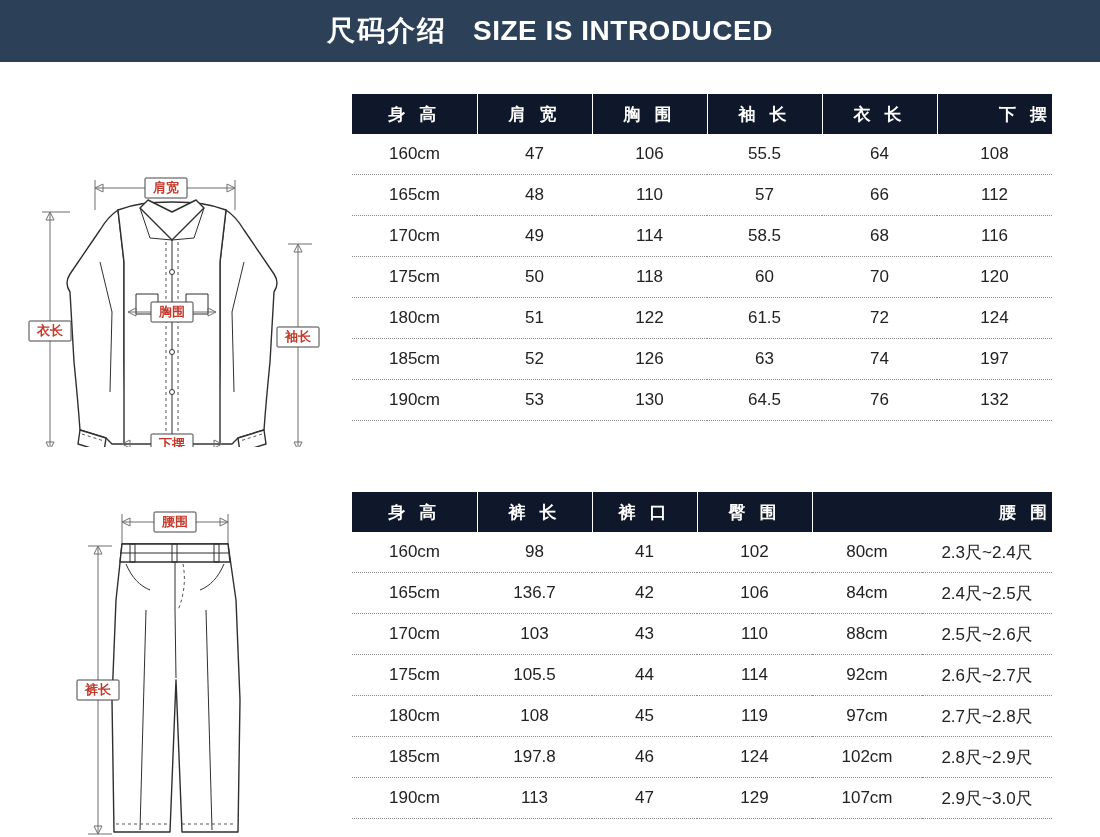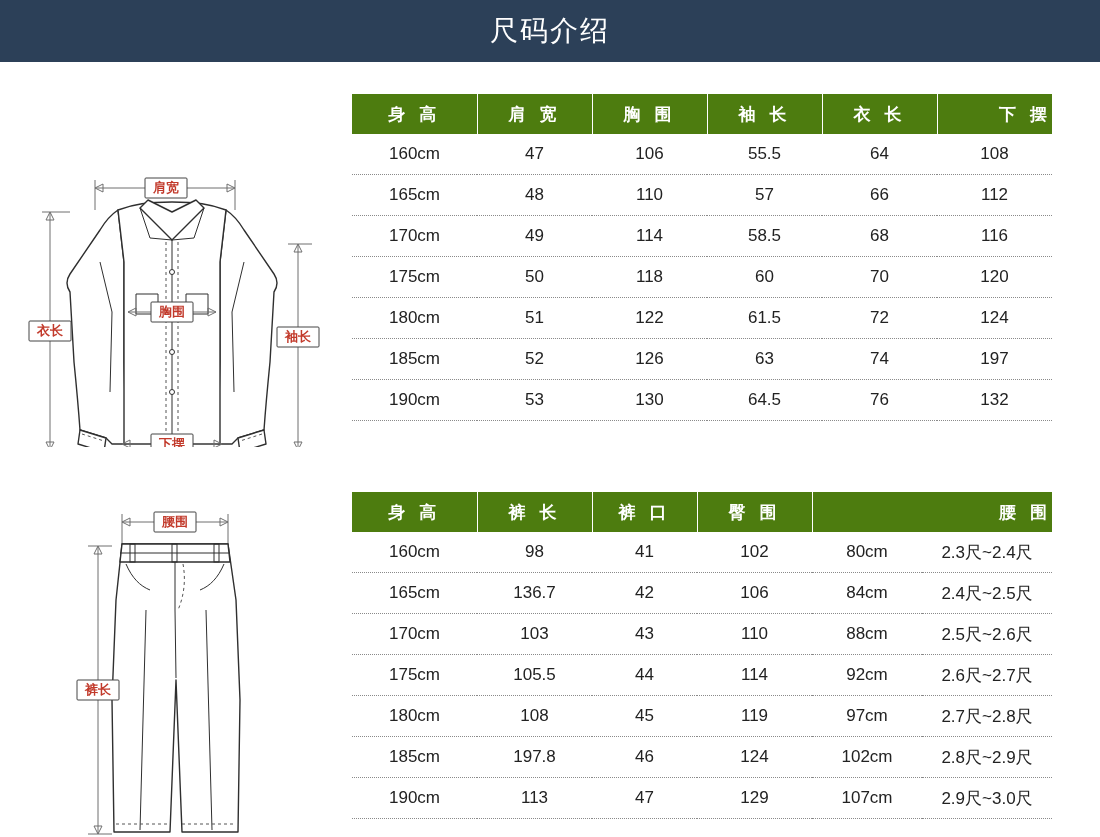--- a/index.html
+++ b/index.html
@@ -25,21 +25,21 @@
     height: 62px;
     background: #2c4058;
     display: flex;
     align-items: center;
     justify-content: center;
     gap: 26px;
   }
   .header .cn {
     color: #ffffff;
     font-size: 28px;
-    font-weight: normal;
+    font-weight: bold;
     letter-spacing: 2px;
     font-family: "DejaVu Sans", sans-serif;
   }
   .header .en {
     color: #ffffff;
     font-size: 28px;
     font-weight: bold;
     letter-spacing: 0.5px;
     font-family: "Liberation Sans", sans-serif;
   }
@@ -65,21 +65,21 @@
     top: 32px;
     width: 700px;
   }
   
   table.size {
     border-collapse: collapse;
     width: 700px;
     table-layout: fixed;
   }
   table.size thead th {
-    background: #4d7c0f;
+    background: #0f172a;
     color: #ffffff;
     font-size: 17px;
     font-weight: bold;
     height: 38px;
     letter-spacing: 4px;
     font-family: "DejaVu Sans", sans-serif;
     border-right: 1px solid #ffffff;
   }
   table.size thead th:last-child { border-right: none; text-align: right; }
   table.size tbody td {
@@ -128,20 +128,21 @@
     stroke-dasharray: 3 3;
   }
 </style>
 </head>
 <body>
 
 <div class="page">
 
   <div class="header">
     <span class="cn">尺码介绍</span>
+    <span class="en">SIZE IS INTRODUCED</span>
   </div>
 
   <div class="block block-top">
 
     <div class="figure">
       <svg class="fig-svg" width="345" height="385" viewBox="0 0 345 385" xmlns="http://www.w3.org/2000/svg">
 
         <line class="dimline" x1="95" y1="126" x2="235" y2="126"></line>
         <path class="dimline" d="M95 126 l8 -4 v8 z" fill="#6f6f6f"></path>
         <path class="dimline" d="M235 126 l-8 -4 v8 z" fill="#6f6f6f"></path>

